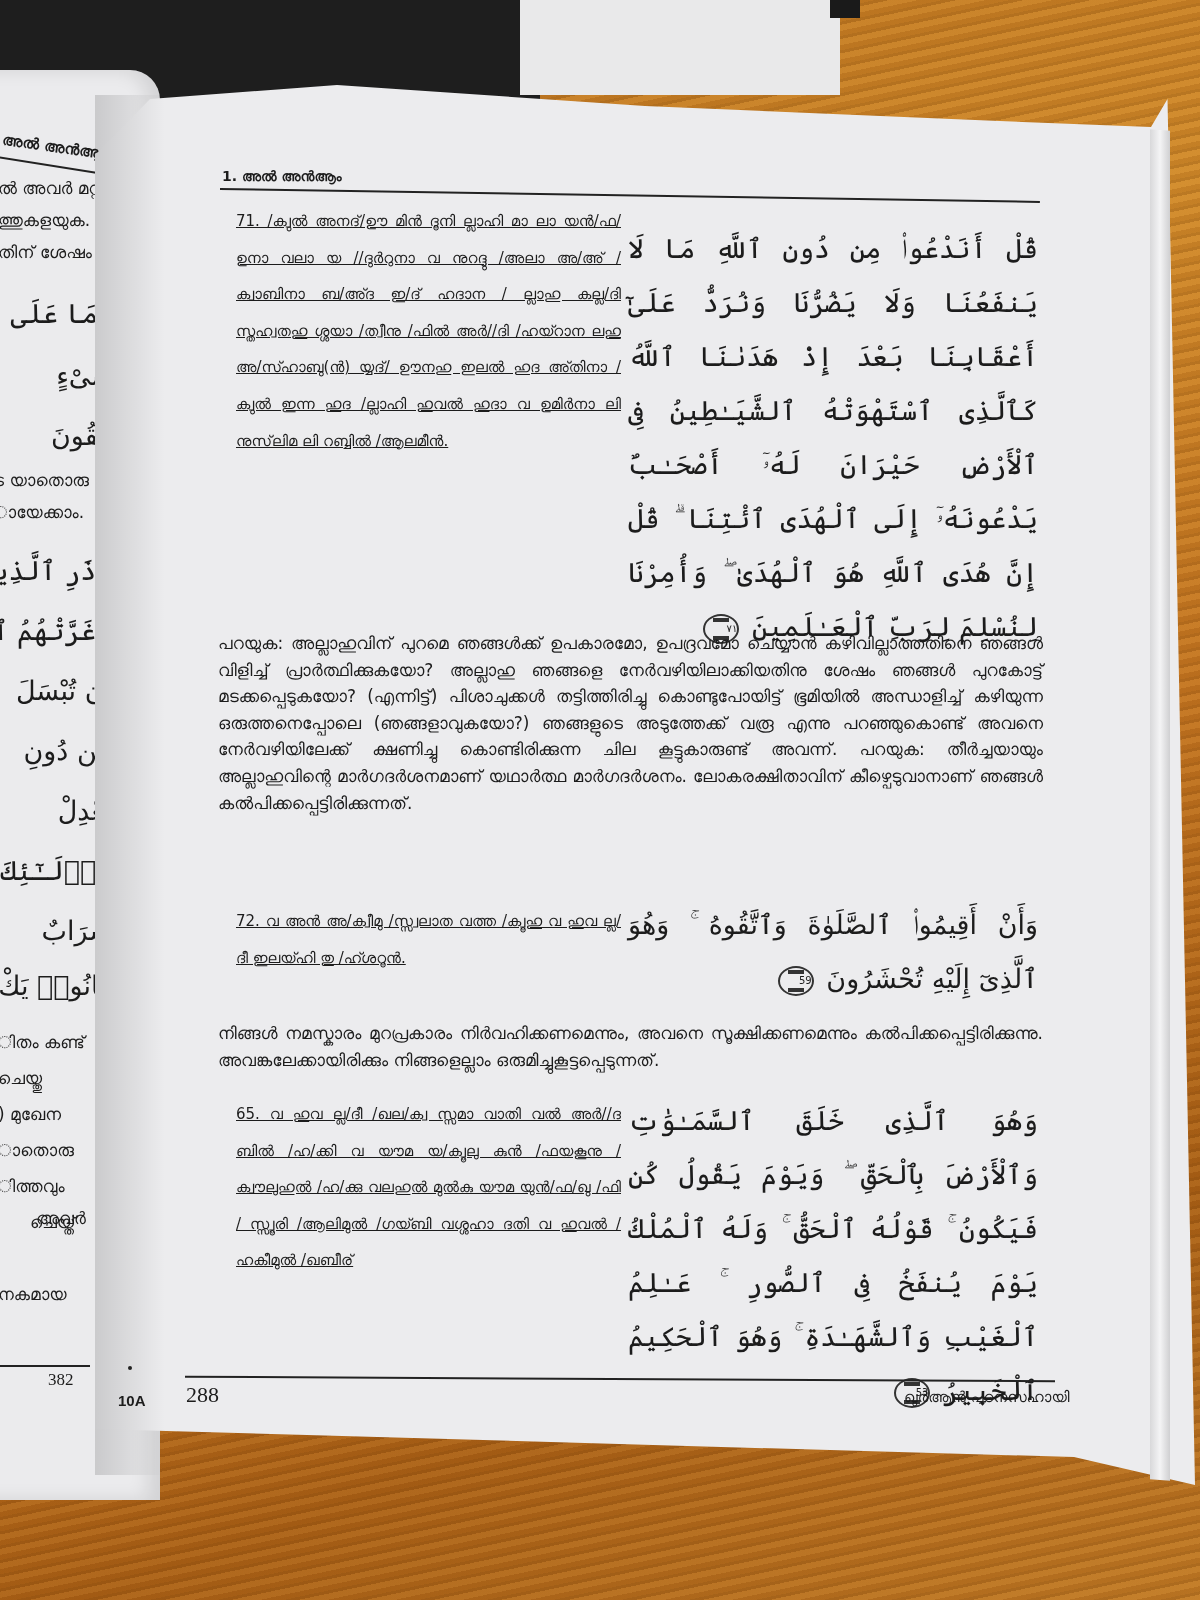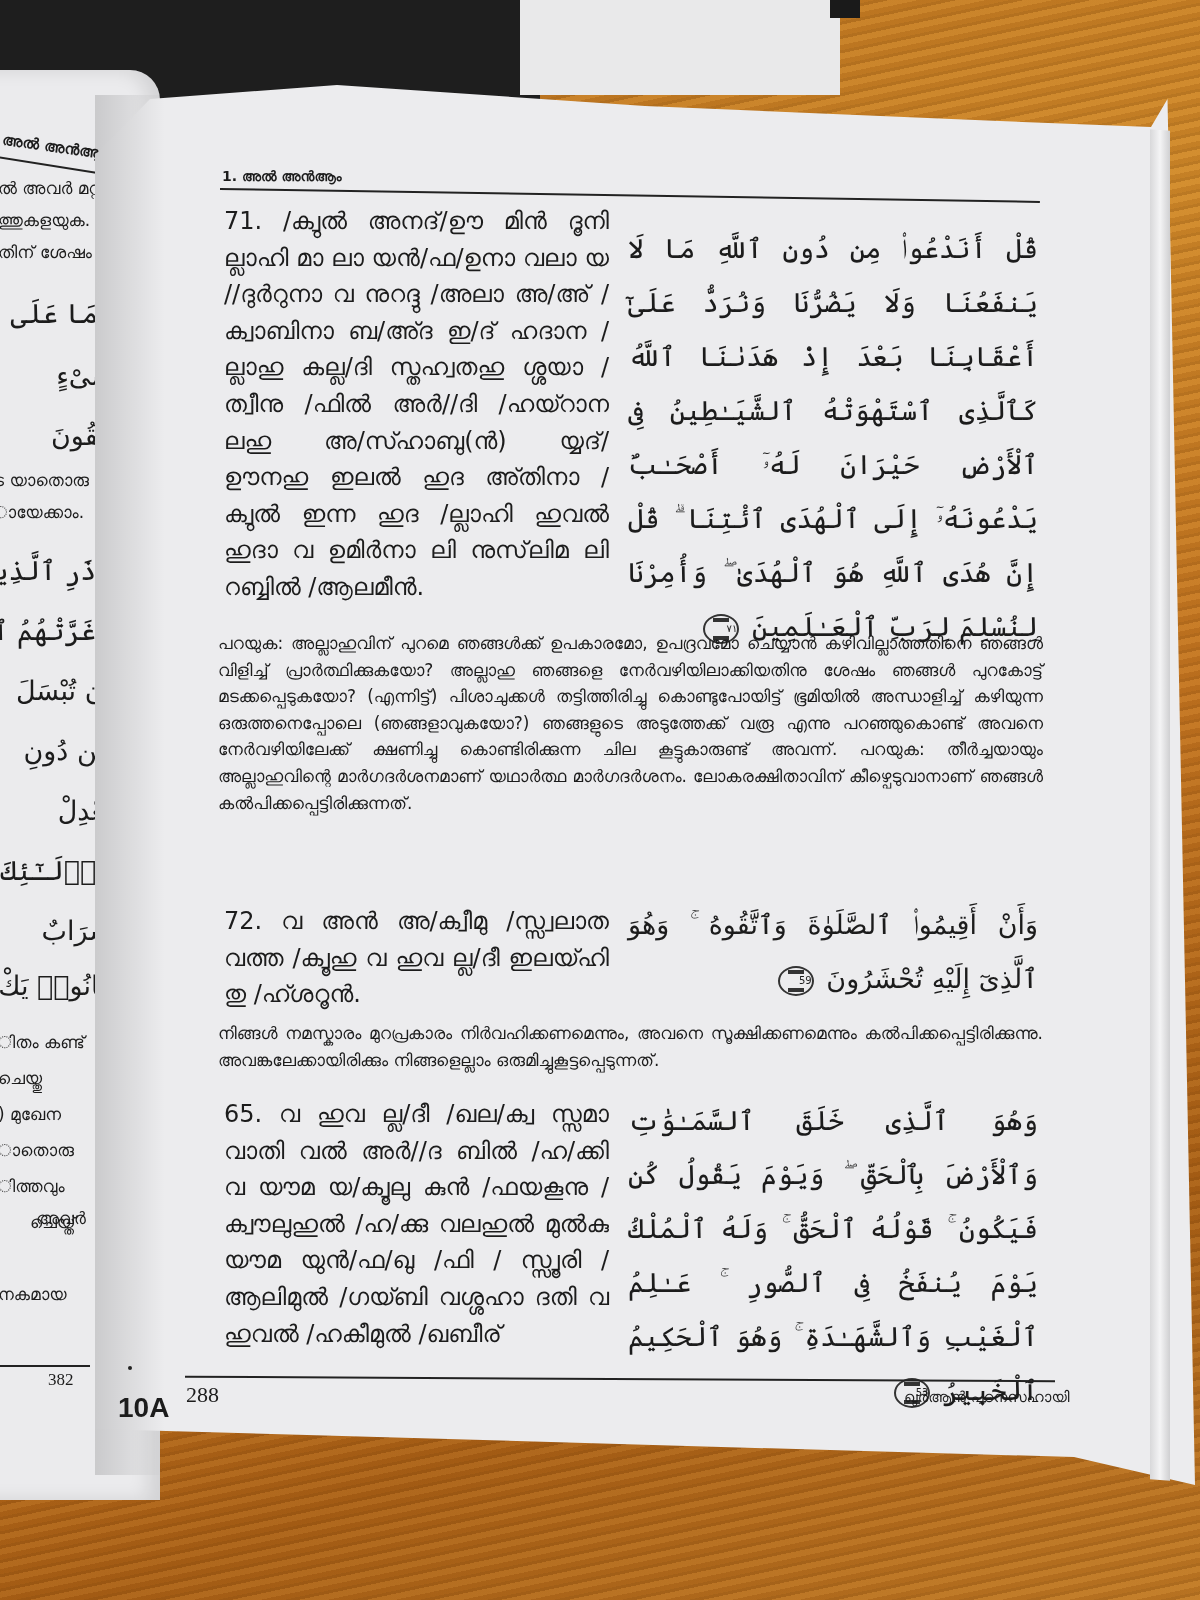--- a/index.html
+++ b/index.html
@@ -23,31 +23,31 @@
   .lp-pageno{position:absolute;left:58px;top:1300px;font-family:"Liberation Serif",serif;font-size:17px;}
 
   
   .right-page{position:absolute;left:95px;top:85px;width:1100px;height:1400px;background:#ececee;
     clip-path:polygon(5% 1%,22% 0,50% 1.5%,80% 2.5%,96% 3%,97.5% 1%,100% 100%,89% 98%,0 96%,0 5%);}
   .page-edges{position:absolute;left:1150px;top:130px;width:20px;height:1350px;background:linear-gradient(90deg,#d8d8da,#f4f4f5,#cfcfd1);transform:skewY(4deg);}
   .gutter-shadow{position:absolute;left:95px;top:95px;width:70px;height:1380px;background:linear-gradient(90deg,rgba(0,0,0,0.14),rgba(0,0,0,0));}
 
   .rp-header{position:absolute;left:222px;top:168px;font-size:14px;font-weight:bold;}
   .rp-header-rule{position:absolute;left:220px;top:188px;width:820px;border-top:2px solid #222;transform:rotate(0.9deg);transform-origin:left;}
-  .translit{position:absolute;left:224px;width:385px;font-size:24px;line-height:36.6px;text-align:justify;text-align-last:left;}
+  .translit{position:absolute;left:236px;width:385px;font-size:15px;line-height:36.6px;text-align:justify;text-align-last:left;text-decoration:underline;}
   .arabic{position:absolute;left:628px;width:410px;font-family:"DejaVu Serif",serif;font-size:27px;line-height:54px;direction:rtl;text-align:justify;text-align-last:right;}
   .ayah-marker{display:inline-block;width:32px;height:26px;border:2px solid #333;border-radius:50%;font-size:10px;line-height:26px;text-align:center;direction:ltr;vertical-align:middle;margin:0 4px;font-family:"DejaVu Sans",sans-serif;position:relative;}
   .ayah-marker::before,.ayah-marker::after{content:"";position:absolute;left:8px;width:16px;height:4px;background:#333;}
   .ayah-marker::before{top:2px;} .ayah-marker::after{bottom:2px;}
   .meaning{position:absolute;left:218px;width:825px;font-size:17px;line-height:26.6px;text-align:justify;text-align-last:left;}
 
   .rp-footer-rule{position:absolute;left:185px;top:1378px;width:870px;border-top:2px solid #222;transform:rotate(0.3deg);}
   .rp-pageno{position:absolute;left:186px;top:1382px;font-family:Liberation Serif, serif;font-size:22px;}
   .rp-book-title{position:absolute;left:904px;top:1388px;font-size:15px;}
-  .section-mark{position:absolute;left:118px;top:1392px;font-family:"Liberation Sans",sans-serif;font-weight:bold;font-size:28px;}
+  .section-mark{position:absolute;left:118px;top:1392px;font-family:"Liberation Sans",sans-serif;font-weight:bold;font-size:15px;}
   .dot{position:absolute;left:128px;top:1366px;width:4px;height:4px;border-radius:50%;background:#222;}
 </style>
 </head>
 <body>
 
 <div class="wood-stripes"></div>
 <div class="dark-object"></div>
 <div class="white-gap"></div>
 <div class="dark-object2"></div>
 

